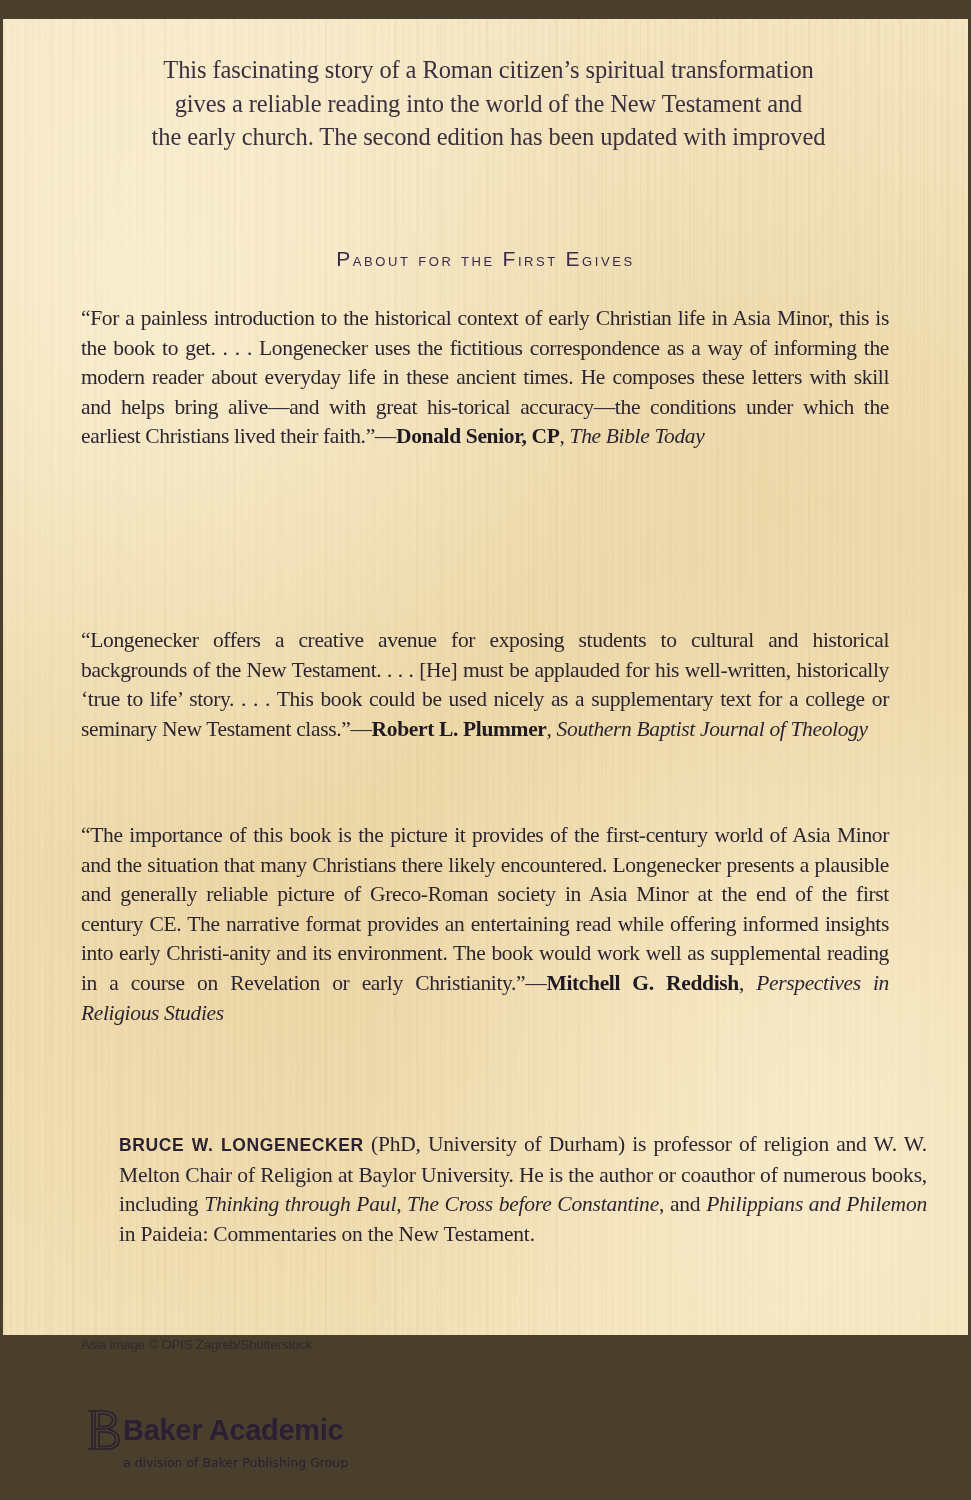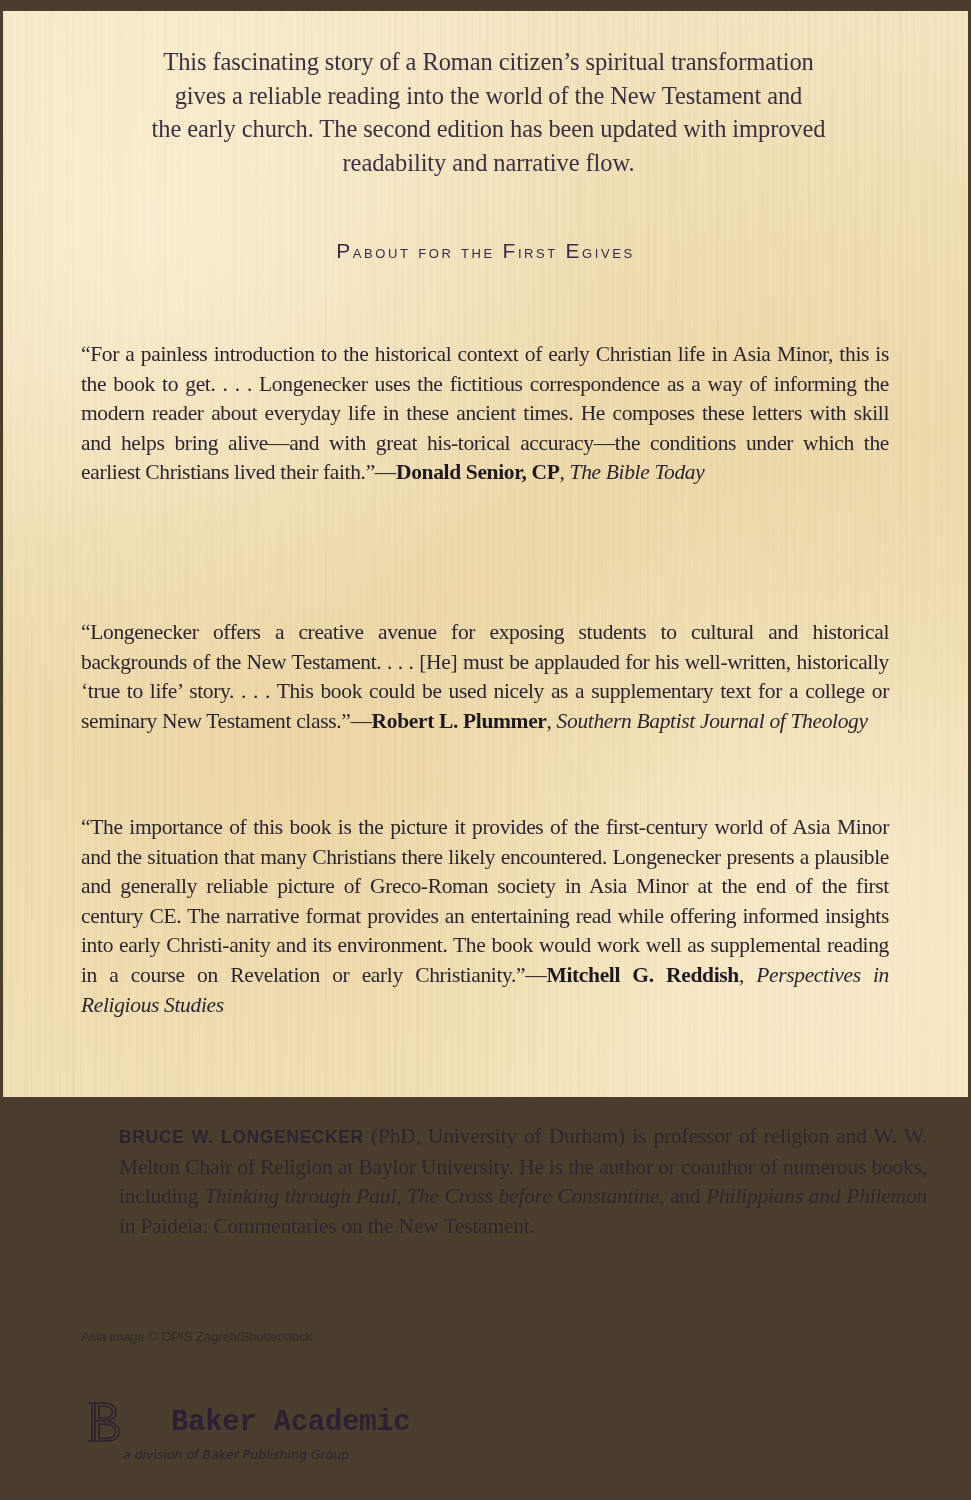--- a/index.html
+++ b/index.html
@@ -8,23 +8,23 @@
     }
     body {
       width: 971px;
       height: 1500px;
       overflow: hidden;
       background: #4a3f2c;
     }
     .cover {
       position: absolute;
       left: 3px;
-      top: 11px;
+      top: 19px;
       width: 965px;
-      height: 1086px;
+      height: 1316px;
       background-color: #f3e3bd;
       background-image:
         radial-gradient(ellipse at 15% 20%, rgba(255,248,225,0.55) 0%, rgba(255,248,225,0) 40%),
         radial-gradient(ellipse at 80% 35%, rgba(230,205,150,0.35) 0%, rgba(230,205,150,0) 45%),
         radial-gradient(ellipse at 30% 70%, rgba(228,200,145,0.35) 0%, rgba(228,200,145,0) 45%),
         radial-gradient(ellipse at 85% 85%, rgba(255,245,220,0.5) 0%, rgba(255,245,220,0) 40%),
         repeating-linear-gradient(90deg, rgba(200,170,110,0.10) 0px, rgba(200,170,110,0.10) 1px, rgba(255,255,255,0) 2px, rgba(255,255,255,0) 7px),
         repeating-linear-gradient(90deg, rgba(190,160,100,0.07) 0px, rgba(190,160,100,0.07) 2px, rgba(255,255,255,0) 3px, rgba(255,255,255,0) 23px),
         linear-gradient(180deg, #f5e6c3 0%, #efdcaf 50%, #f3e2b9 100%);
       color: #2a2230;
@@ -67,21 +67,21 @@
       color: #2c2530;
       letter-spacing: -0.35px;
     }
     .quote b {
       font-weight: bold;
       color: #1f1a22;
     }
     .quote i {
       font-style: italic;
     }
-    #quote-1 { top: 285px; margin-top: 44px; }
+    #quote-1 { top: 285px; }
     #quote-2 { top: 515px; }
     #quote-3 { top: 607px; }
     #quote-4 { top: 802px; }
     .bio {
       position: absolute;
       left: 78px;
       width: 808px;
       top: 1111px;
       text-align: justify;
       text-align-last: left;
@@ -118,49 +118,46 @@
       position: absolute;
       left: 2px;
       top: 0;
       width: 38px;
       height: 42px;
     }
     .logo-name {
       position: absolute;
       left: 40px;
       top: 5px;
-      font-family: Liberation Mono, monospace;
+      font-family: Liberation Sans, sans-serif;
       font-weight: bold;
       font-size: 29px;
       color: #2a1f33;
       letter-spacing: -0.3px;
       white-space: nowrap;
-      margin-left: 48px;
     }
     .logo-sub {
       position: absolute;
       left: 40px;
       top: 46px;
       font-family: "DejaVu Sans", sans-serif;
-      font-style: italic;
       font-size: 12.5px;
       color: #2a1f33;
       white-space: nowrap;
     }
   </style>
 </head>
 <body>
 
 <div class="cover">
 
   <div class="blurb">
     <div>This fascinating story of a Roman citizen’s spiritual transformation</div>
     <div>gives a reliable reading into the world of the New Testament and</div>
     <div>the early church. The second edition has been updated with improved</div>
-    <div>readability and narrative flow.</div>
   </div>
 
   <div class="praise-heading"><span class="cap">P</span><span>about</span> <span>for</span> <span>the</span> <span class="cap">F</span><span>irst</span> <span class="cap">E</span><span>gives</span></div>
 
   <div class="quote" id="quote-1"><span>“For a painless introduction to the historical context of early Christian life in Asia Minor, this is the book to get. . . . Longenecker uses the fictitious correspondence as a way of informing the modern reader about everyday life in these ancient times. He composes these letters with skill and helps bring alive—and with great his-torical accuracy—the conditions under which the earliest Christians lived their faith.”—</span><b>Donald Senior, CP</b><span>, </span><i>The Bible Today</i></div>
 
 
   <div class="quote" id="quote-3"><span>“Longenecker offers a creative avenue for exposing students to cultural and historical backgrounds of the New Testament. . . . [He] must be applauded for his well-written, historically ‘true to life’ story. . . . This book could be used nicely as a supplementary text for a college or seminary New Testament class.”—</span><b>Robert L. Plummer</b><span>, </span><i>Southern Baptist Journal of Theology</i></div>
 
   <div class="quote" id="quote-4"><span>“The importance of this book is the picture it provides of the first-century world of Asia Minor and the situation that many Christians there likely encountered. Longenecker presents a plausible and generally reliable picture of Greco-Roman society in Asia Minor at the end of the first century CE. The narrative format provides an entertaining read while offering informed insights into early Christi-anity and its environment. The book would work well as supplemental reading in a course on Revelation or early Christianity.”—</span><b>Mitchell G. Reddish</b><span>, </span><i>Perspectives in Religious Studies</i></div>

